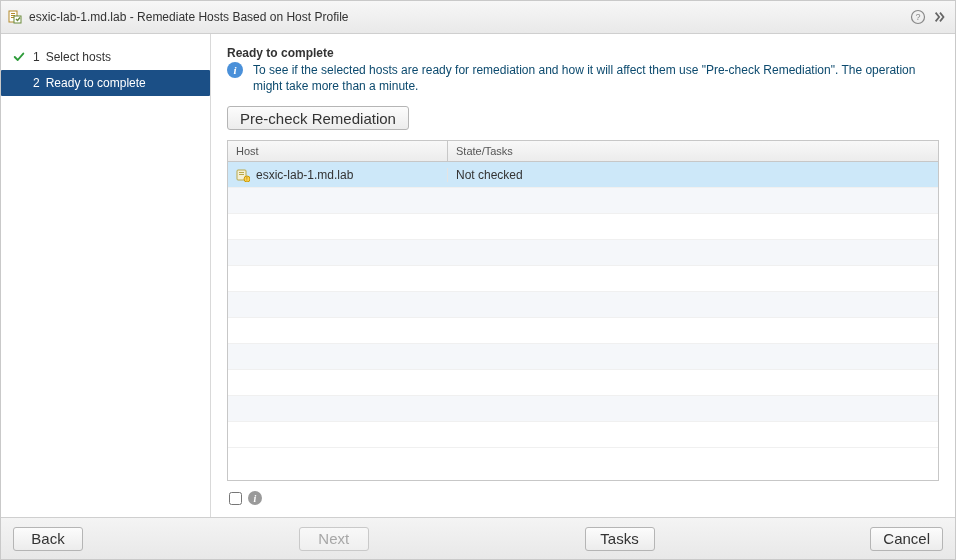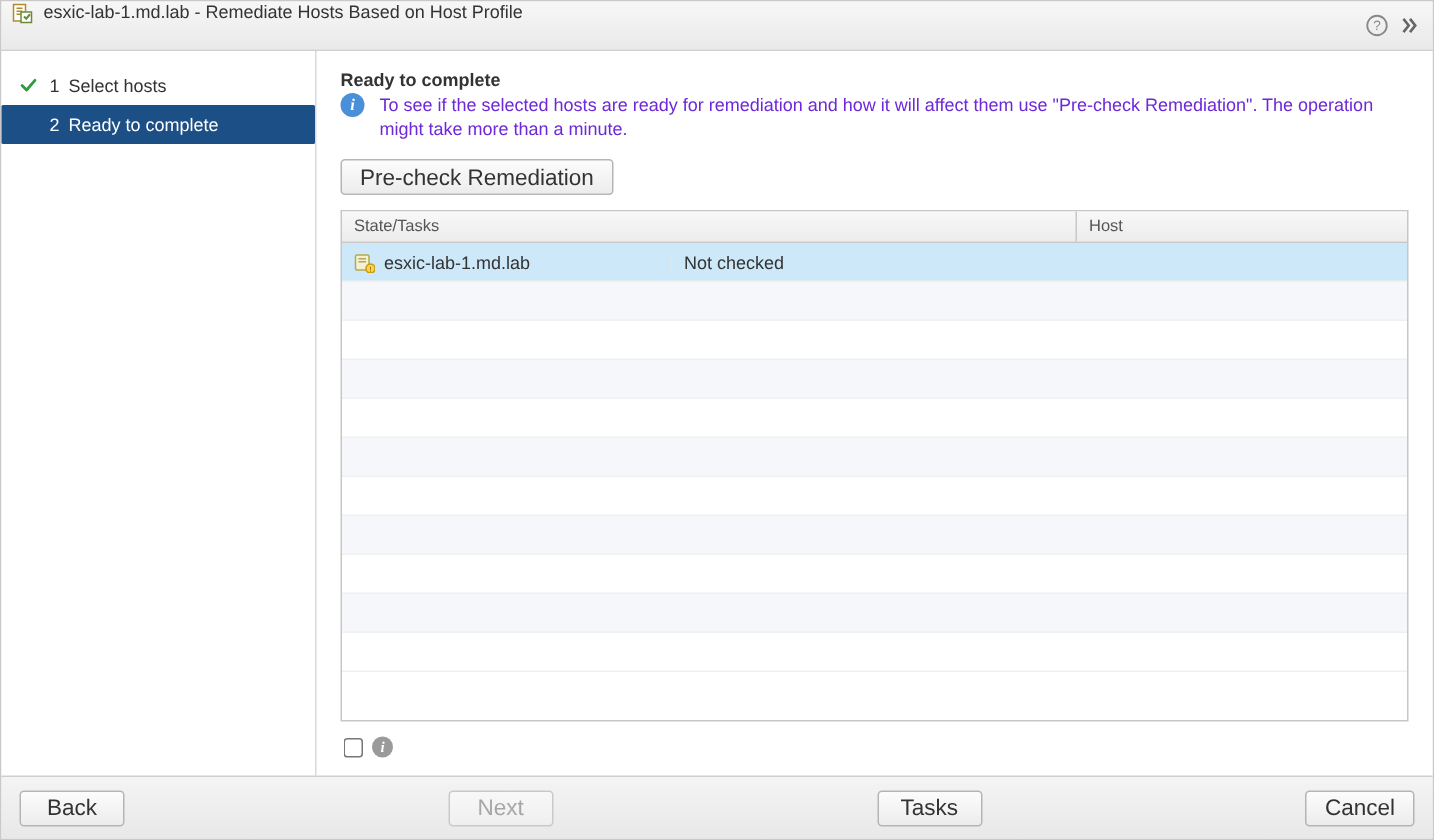--- a/index.html
+++ b/index.html
@@ -1,38 +1,38 @@
 <!DOCTYPE html>
 <html><head>
 <meta charset="utf-8">
 <style>
   * { box-sizing: border-box; }
   html, body { margin:0; padding:0; font-family: Arial, Helvetica, sans-serif; font-size:12px; color:#333; background:#fff; }
   .wizard { width:956px; height:560px; display:flex; flex-direction:column; border:1px solid #c9c9c9; background:#fff; }
-  .titlebar { height:33px; background:linear-gradient(#f7f7f7,#e9e9e9); border-bottom:1px solid #cfcfcf; display:flex; padding:0 6px; font-size:12px; color:#333; }
+  .titlebar { height:33px; background:linear-gradient(#f7f7f7,#e9e9e9); border-bottom:1px solid #cfcfcf; display:flex; align-items:center; padding:0 6px; font-size:12px; color:#333; }
   .titlebar .tb-icon { width:16px;height:16px;margin-right:6px; display:flex;align-items:center;justify-content:center;}
   .titlebar .tb-text { flex:1; }
   .tb-right { display:flex; align-items:center; gap:4px; }
   .icon-btn { width:18px; height:18px; display:flex; align-items:center; justify-content:center; cursor:pointer; color:#666; }
 
   .body { flex:1; display:flex; min-height:0; background:#fff; }
   .sidebar { width:210px; border-right:1px solid #d9d9d9; padding-top:10px; }
   .step { display:flex; align-items:center; height:26px; padding:0 10px; font-size:12px; color:#333; position:relative;}
   .step .chk { width:16px; display:flex; justify-content:center; color:#2e9c3a; margin-right:6px;}
   .step.selected { background:#1b4f86; color:#fff; border-radius:1px;}
   .step.selected .chk { color:#fff; }
   .step .num { margin-right:6px; }
   .step.selected, .step { cursor:pointer; }
 
   .main { flex:1; padding:12px 16px 8px 16px; display:flex; flex-direction:column; min-width:0;}
   .main h3 { margin:0 0 2px 0; font-size:12px; font-weight:bold; color:#333;}
   .subtitle { color:#555; margin-bottom:14px; }
   .info-row { display:flex; gap:10px; margin-bottom:12px; }
   .info-icon { width:16px; height:16px; flex:0 0 16px; border-radius:50%; background:#4a90d9; color:#fff; display:flex; align-items:center; justify-content:center; font-family:serif; font-style:italic; font-weight:bold; font-size:11px;}
-  .info-text { flex:1; color:#6d28d9; line-height:1.35; }
+  .info-text { flex:1; color:#0c4a6e; line-height:1.35; }
   .btn { display:inline-flex; align-items:center; justify-content:center; height:24px; padding:0 12px; background:linear-gradient(#fcfcfc,#ececec); border:1px solid #b5b5b5; border-radius:3px; font-size:15px; cursor:pointer; color:#333; }
   .precheck { margin-bottom:10px; }
 
   .grid { flex:1; border:1px solid #c7c7c7; display:flex; flex-direction:column; min-height:0; }
   .grid-head { display:flex; background:linear-gradient(#f8f8f8,#ececec); border-bottom:1px solid #c7c7c7; }
   .grid-head .col { padding:4px 8px; font-size:11px; color:#555; border-right:1px solid #c7c7c7; }
   .grid-head .col:last-child { border-right:none;}
   .col-host { width:220px; flex:0 0 220px;}
   .col-state { flex:1; }
   .grid-body { flex:1; overflow:auto; }
@@ -110,22 +110,22 @@
         <div class="info-icon">i</div>
         <div class="info-text">To see if the selected hosts are ready for remediation and how it will affect them use "Pre-check Remediation". The operation might take more than a minute.</div>
       </div>
 
       <div class="precheck">
         <button class="btn">Pre-check Remediation</button>
       </div>
 
       <div class="grid">
         <div class="grid-head">
+          <div class="col col-host">Host</div>
           <div class="col col-state">State/Tasks</div>
-          <div class="col col-host">Host</div>
         </div>
         <div class="grid-body">
           <div class="row selected">
             <div class="cell col-host">
               <span class="host-icon">
                 <svg viewBox="0 0 14 14">
                     <rect x="1" y="2" width="9" height="10" rx="1" fill="#f4f0d6" stroke="#b8a84a"></rect>
                     <rect x="3" y="4" width="5" height="1" fill="#b8a84a"></rect>
                     <rect x="3" y="6" width="5" height="1" fill="#b8a84a"></rect>
                     <circle cx="11" cy="11" r="3" fill="#ffd24d" stroke="#c79a0a"></circle>

